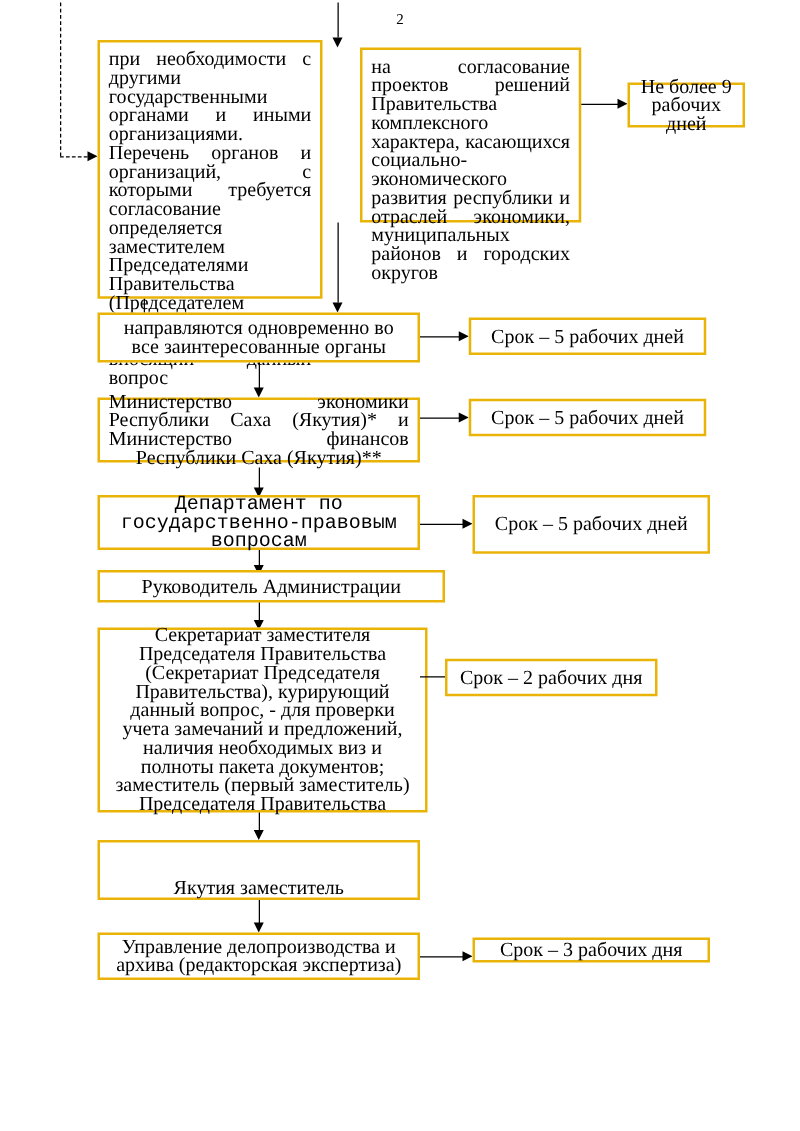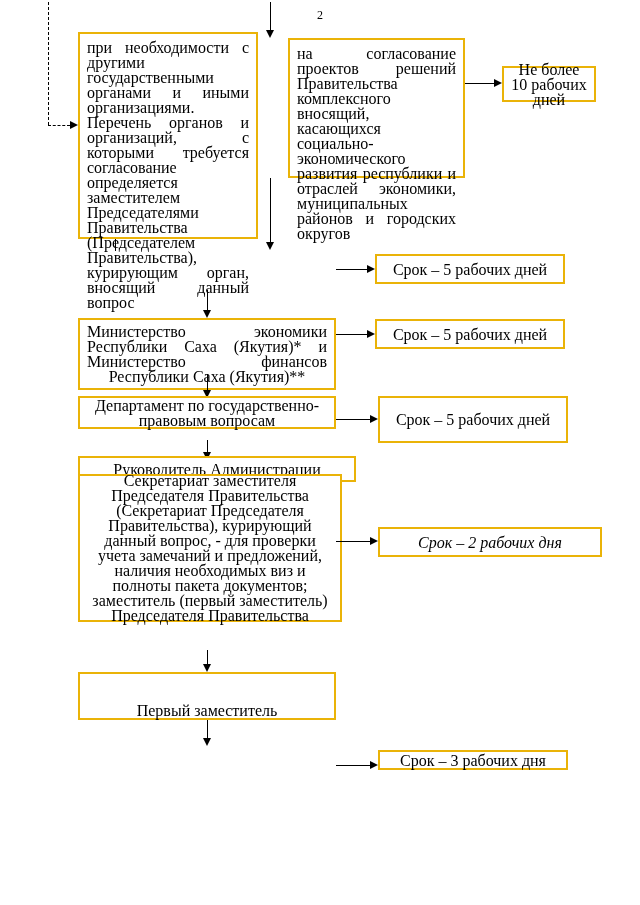--- a/index.html
+++ b/index.html
@@ -111,102 +111,108 @@
   <div class="arrow-right" style="left:70px; top:121px;"></div>
 
   <div class="vline" style="left:270px; top:2px; height:28px;"></div>
   <div class="arrow-down" style="left:265.5px; top:30px;"></div>
 
   <div class="box just" style="left:78px; top:32px; width:180px; height:207px; align-items:flex-start;">
     <span class="txt" style="padding-top:6px;">при необходимости с другими государственными органами и иными организациями. Перечень органов и организаций, с которыми требуется согласование определяется заместителем Председателями Правительства (Председателем Правительства), курирующим орган, вносящий данный вопрос</span>
   </div>
 
   <div class="box just" style="left:288px; top:38px; width:177px; height:140px; align-items:flex-start;">
-    <span class="txt" style="padding-top:6px;">на согласование проектов решений Правительства комплексного вносящий, касающихся социально-экономического развития республики и отраслей экономики, муниципальных районов и городских округов</span>
+    <span class="txt" style="padding-top:6px;">на согласование проектов решений Правительства комплексного характера, касающихся социально-экономического развития республики и отраслей экономики, муниципальных районов и городских округов</span>
   </div>
 
   <div class="hline" style="left:465px; top:83px; width:31px;"></div>
   <div class="arrow-right" style="left:494px; top:79px;"></div>
 
   <div class="box ctr" style="left:502px; top:66px; width:94px; height:36px;">
-    <span class="txt">Не более 10 рабочих дней</span>
+    <span class="txt">Не более 9 рабочих дней</span>
   </div>
 
   <div class="vline-thin" style="left:115px; top:239px; height:12px;"></div>
   <div class="hline" style="left:270px; top:178px; width:0px;"></div>
   <div class="vline" style="left:270px; top:178px; height:64px;"></div>
   <div class="arrow-down" style="left:265.5px; top:242px;"></div>
 
+  <div class="box ctr" style="left:78px; top:250px; width:258px; height:40px;">
+    <span class="txt">направляются одновременно во все заинтересованные органы</span>
+  </div>
 
   <div class="hline" style="left:336px; top:269px; width:33px;"></div>
   <div class="arrow-right" style="left:367px; top:265px;"></div>
 
   <div class="box ctr" style="left:375px; top:254px; width:190px; height:30px;">
     <span class="txt">Срок – 5 рабочих дней</span>
   </div>
 
   <div class="vline" style="left:207px; top:290px; height:22px;"></div>
   <div class="arrow-down" style="left:202.5px; top:310px;"></div>
 
-  <div class="box lead-just" style="left:78px; top:318px; width:258px; height:72px;">
+  <div class="box lead-just" style="left:78px; top:318px; width:258px; height:52px;">
     <span class="txt">Министерство экономики Республики Саха (Якутия)* и Министерство финансов Республики Саха (Якутия)**</span>
   </div>
 
   <div class="hline" style="left:336px; top:334px; width:33px;"></div>
   <div class="arrow-right" style="left:367px; top:330px;"></div>
 
   <div class="box ctr" style="left:375px; top:319px; width:190px; height:30px;">
     <span class="txt">Срок – 5 рабочих дней</span>
   </div>
 
   <div class="vline" style="left:207px; top:374px; height:18px;"></div>
   <div class="arrow-down" style="left:202.5px; top:390px;"></div>
 
-  <div class="box ctr" style="left:78px; top:396px; width:258px; height:33px;">
+  <div class="box ctr" style="left:78px; top:396px; width:258px; height:44px;font-family:Liberation Mono, monospace;">
     <span class="txt">Департамент по государственно-правовым вопросам</span>
   </div>
 
   <div class="hline" style="left:336px; top:419px; width:36px;"></div>
   <div class="arrow-right" style="left:370px; top:415px;"></div>
 
   <div class="box ctr" style="left:378px; top:396px; width:190px; height:47px;">
     <span class="txt">Срок – 5 рабочих дней</span>
   </div>
 
   <div class="vline" style="left:207px; top:440px; height:14px;"></div>
   <div class="arrow-down" style="left:202.5px; top:452px;"></div>
 
   <div class="box ctr" style="left:78px; top:456px; width:278px; height:26px;">
     <span class="txt">Руководитель Администрации</span>
   </div>
 
   <div class="vline" style="left:207px; top:482px; height:16px;"></div>
   <div class="arrow-down" style="left:202.5px; top:496px;"></div>
 
-  <div class="box ctr" style="left:78px; top:474px; width:264px; height:148px;font-family:Liberation Serif, serif;">
+  <div class="box ctr" style="left:78px; top:502px; width:264px; height:148px;font-family:Liberation Serif, serif;">
     <span class="txt">Секретариат заместителя Председателя Правительства (Секретариат Председателя Правительства), курирующий данный вопрос, - для проверки учета замечаний и предложений, наличия необходимых виз и полноты пакета документов; заместитель (первый заместитель) Председателя Правительства</span>
   </div>
 
   <div class="hline" style="left:336px; top:541px; width:36px;"></div>
   <div class="arrow-right" style="left:370px; top:537px;"></div>
 
-  <div class="box ctr" style="left:378px; top:527px; width:224px; height:30px;font-style:italic;">
+  <div class="box ctr" style="left:356px; top:527px; width:170px; height:30px;">
     <span class="txt">Срок – 2 рабочих дня</span>
   </div>
 
   <div class="vline" style="left:207px; top:650px; height:16px;"></div>
   <div class="arrow-down" style="left:202.5px; top:664px;"></div>
 
   <div class="box ctr" style="left:78px; top:672px; width:258px; height:48px; flex-direction:column;">
-    <span class="txt">Первый заместитель</span>
+    <span class="txt">Якутия заместитель</span>
   </div>
 
   <div class="vline" style="left:207px; top:720px; height:20px;"></div>
   <div class="arrow-down" style="left:202.5px; top:738px;"></div>
 
+  <div class="box ctr" style="left:78px; top:746px; width:258px; height:38px;">
+    <span class="txt">Управление делопроизводства и архива (редакторская экспертиза)</span>
+  </div>
 
   <div class="hline" style="left:336px; top:765px; width:36px;"></div>
   <div class="arrow-right" style="left:370px; top:761px;"></div>
 
   <div class="box ctr" style="left:378px; top:750px; width:190px; height:20px;">
     <span class="txt">Срок – 3 рабочих дня</span>
   </div>
 
 </div>
 

